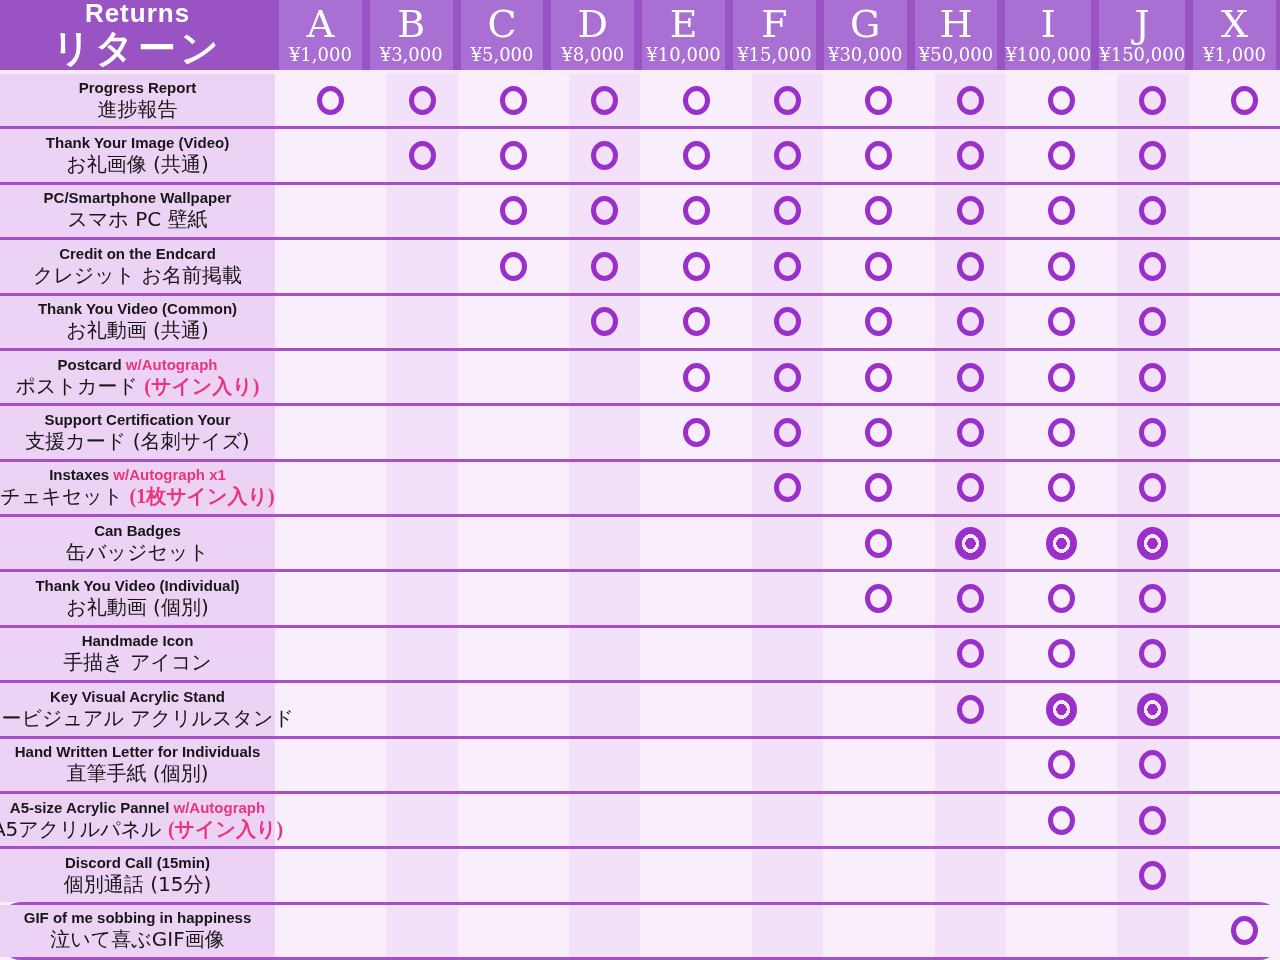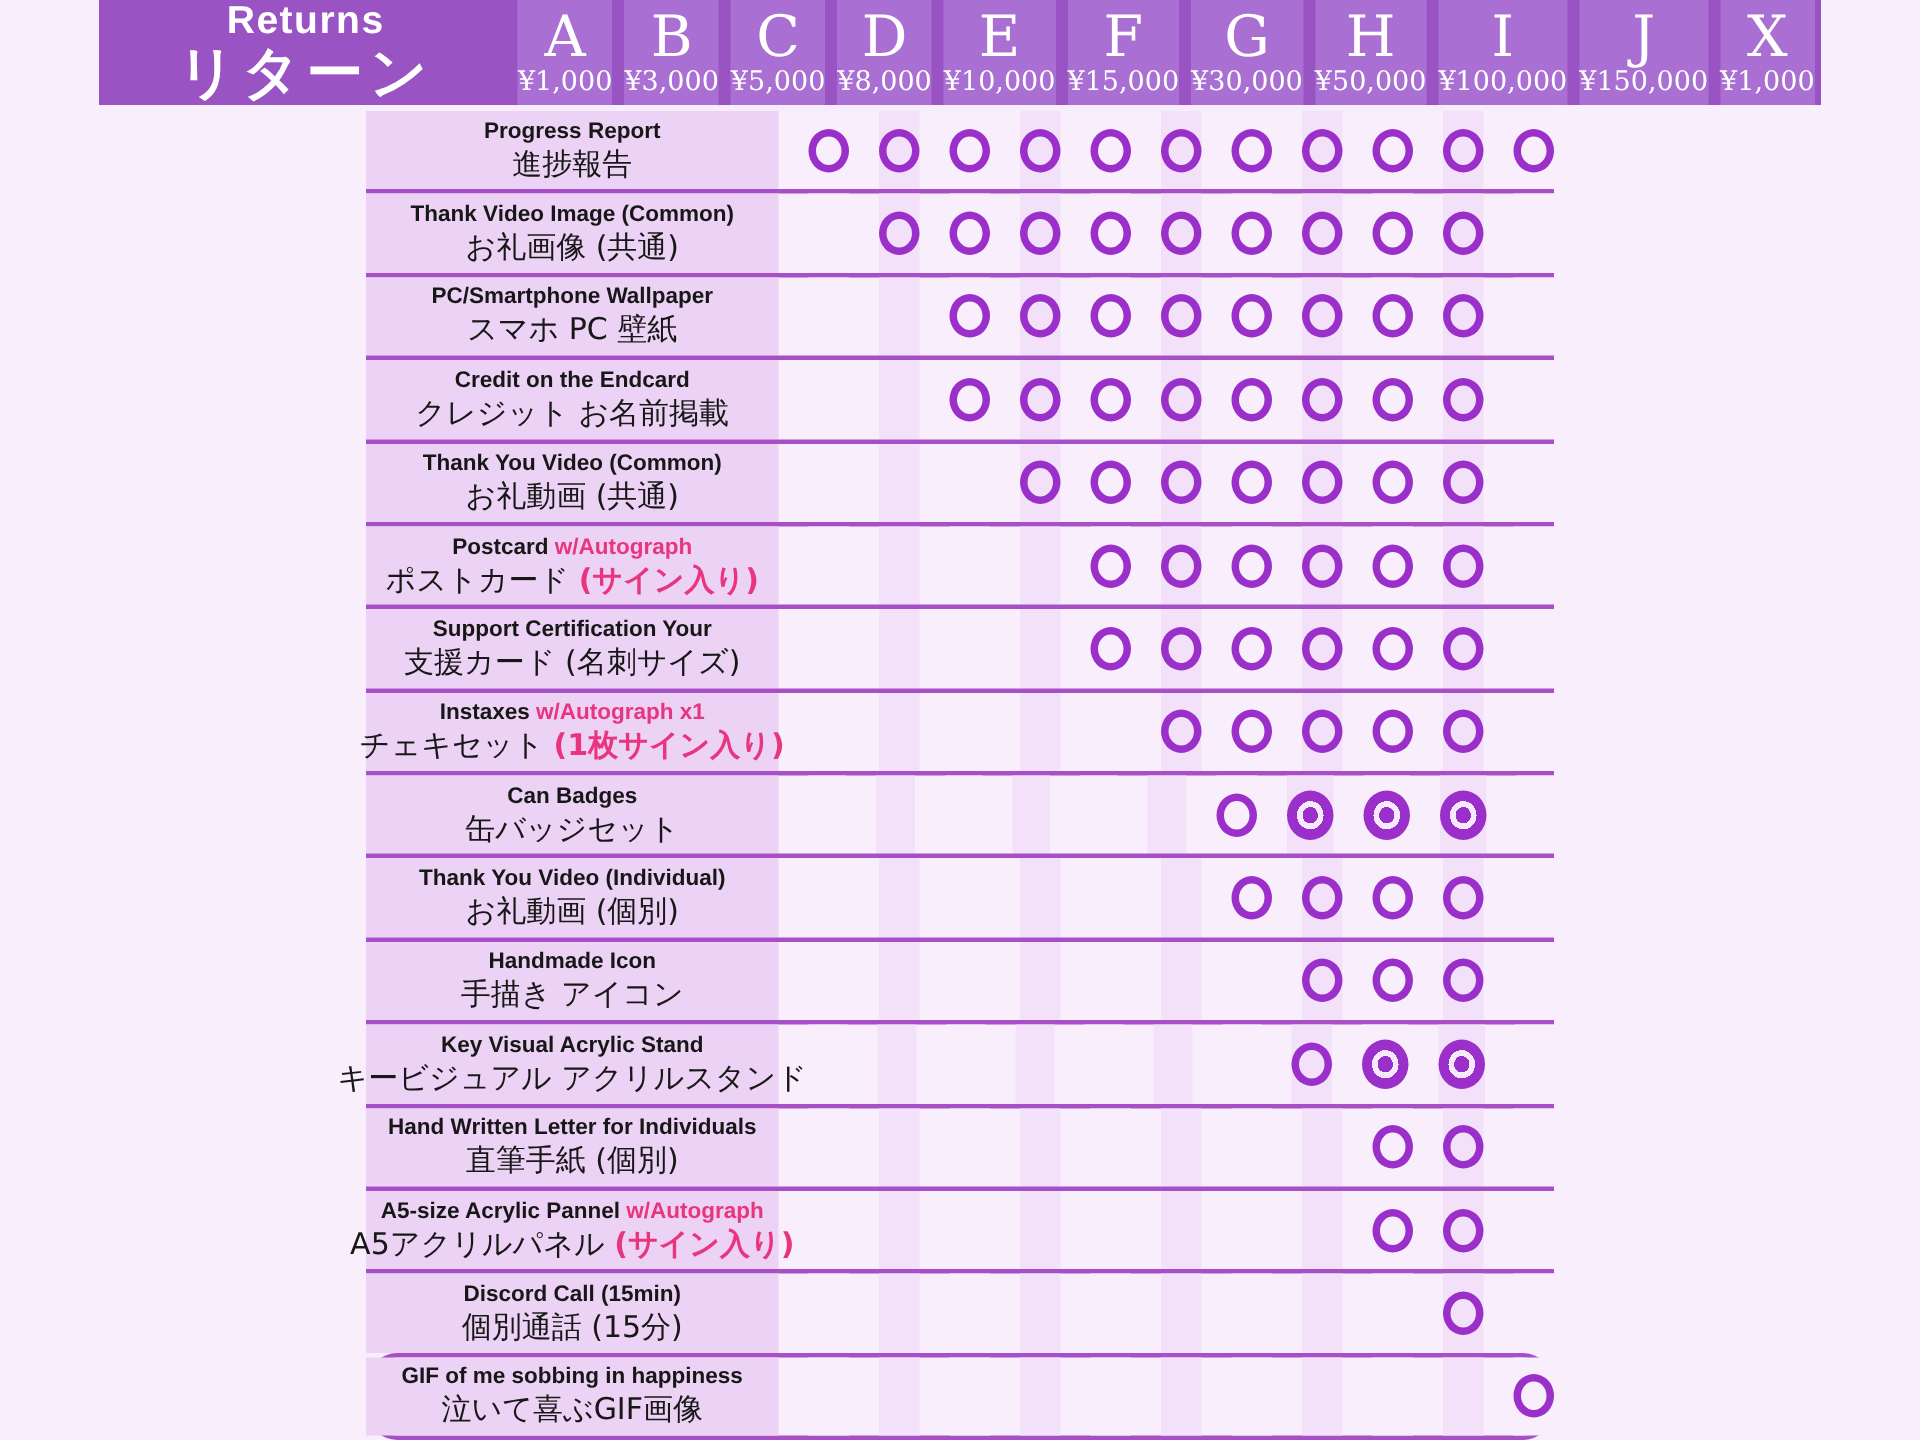--- a/index.html
+++ b/index.html
@@ -6,21 +6,21 @@
   body {
     font-family: "Liberation Sans", sans-serif;
     width:1280px; height:960px; overflow:hidden;
     background:#f8eefc;
   }
   :root{
     --band:#9a53c3; --hcell:#a96fd3; --label-bg:#ecd2f4;
     --col-light:#f8eefc; --col-dark:#f2e1f8;
     --sep:#a74fc6; --circle:#9a2fc9; --pink:#e8357e; --ink:#171717;
   }
-  .table { width:1280px; height:960px; display:flex; flex-direction:column;align-items:center; }
+  .table { width:1280px; height:960px; display:flex; flex-direction:column; }
 
   
   .header-row { height:70px; display:flex; background:var(--band); flex:0 0 70px; }
   .title-cell { width:275px; flex:0 0 275px; display:flex; flex-direction:column;
     align-items:center; justify-content:center; color:#fff; }
   .title-en { font-size:26px; font-weight:bold; letter-spacing:1px; line-height:1; }
   .title-ja { font-size:38px; font-weight:bold; letter-spacing:4px; line-height:1.1; margin-top:2px;
     font-family:"DejaVu Sans", sans-serif; }
   .col-heads { flex:1; display:flex; }
   .col-head { flex:1 1 0; margin:0 4px; background:var(--hcell); color:#fff;
@@ -33,21 +33,21 @@
   .row { flex:1; display:flex; border-top:3px solid var(--sep); min-height:0;gap:20px; }
   .row:first-child { border-top:4px solid #f7ecfb; }
   .row:last-child { border-bottom:3px solid var(--sep);border-radius:21px; }
   .label { width:275px; flex:0 0 275px; background:var(--label-bg);
     display:flex; flex-direction:column; align-items:center; justify-content:center;
     text-align:center; color:var(--ink); padding:0 4px; box-sizing:border-box; }
   .label .en { font-size:15px; font-weight:bold; line-height:1.2; white-space:nowrap; }
   .label .ja { font-size:20px; line-height:1.25; white-space:nowrap;
     font-family:"DejaVu Sans", sans-serif; }
   .accent { color:var(--pink);margin-top:32px; }
-  .ja .accent { font-weight:bold; }
+  .ja .accent { font-weight:bold;font-family:Liberation Serif, serif; }
 
   .cell { flex:1 1 0; display:flex; align-items:center; justify-content:center; background:var(--col-dark); }
   .cell:nth-child(even) { background:var(--col-light); }
 
   .mark-single { width:27px; height:29px; border:5px solid var(--circle);
     border-radius:50%; box-sizing:border-box; display:block; }
   .mark-double { width:31px; height:33px; border-radius:50%; display:block;
     background: radial-gradient(closest-side, var(--circle) 0 33%, #f6e9fb 33% 57%, var(--circle) 57% 100%); }
 </style>
 </head>
@@ -141,21 +141,21 @@
         </div>
         <div class="cell">
           <span class="mark-single"></span>
         </div>
         <div class="cell">
           <span class="mark-single"></span>
         </div>
       </div>
       <div class="row">
         <div class="label">
-          <div class="en">Thank Video Image (Common)</div>
+          <div class="en">Thank Your Image (Video)</div>
           <div class="ja">お礼画像 (共通)</div>
         </div>
         <div class="cell"></div>
         <div class="cell">
           <span class="mark-single"></span>
         </div>
         <div class="cell">
           <span class="mark-single"></span>
         </div>
         <div class="cell">

